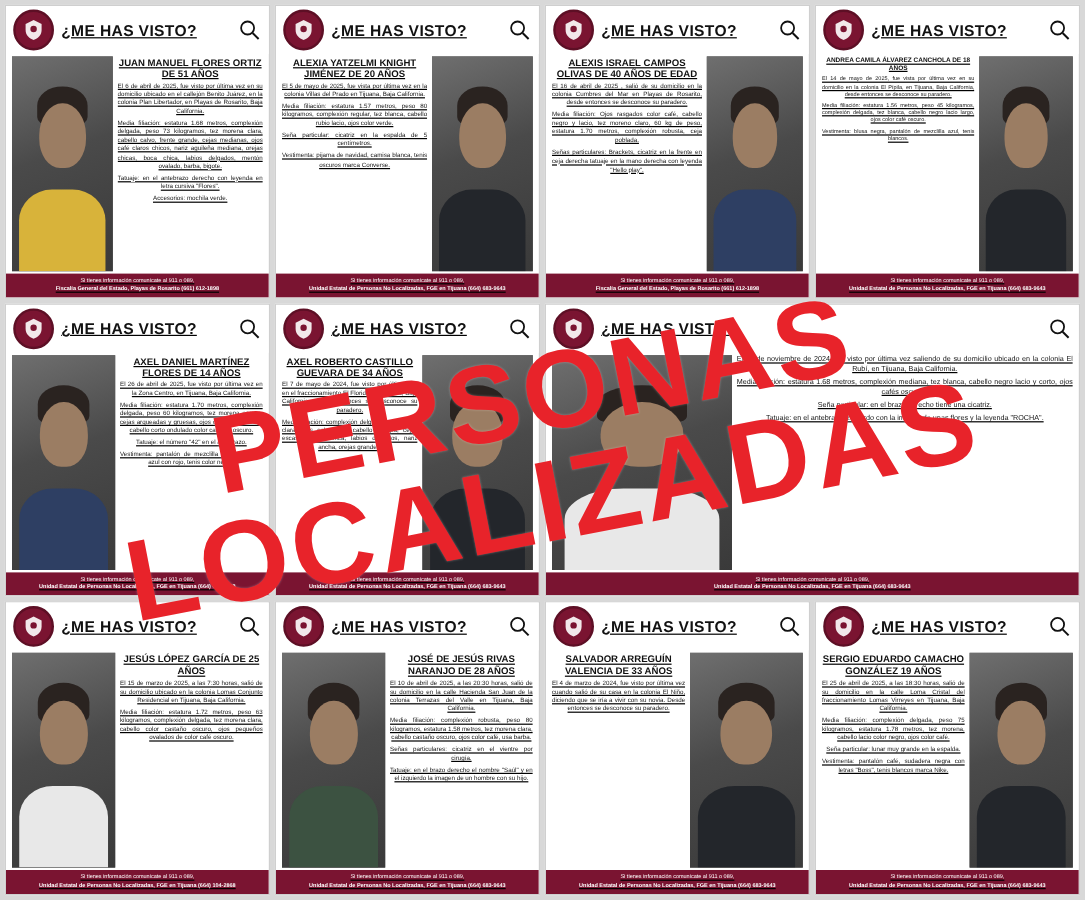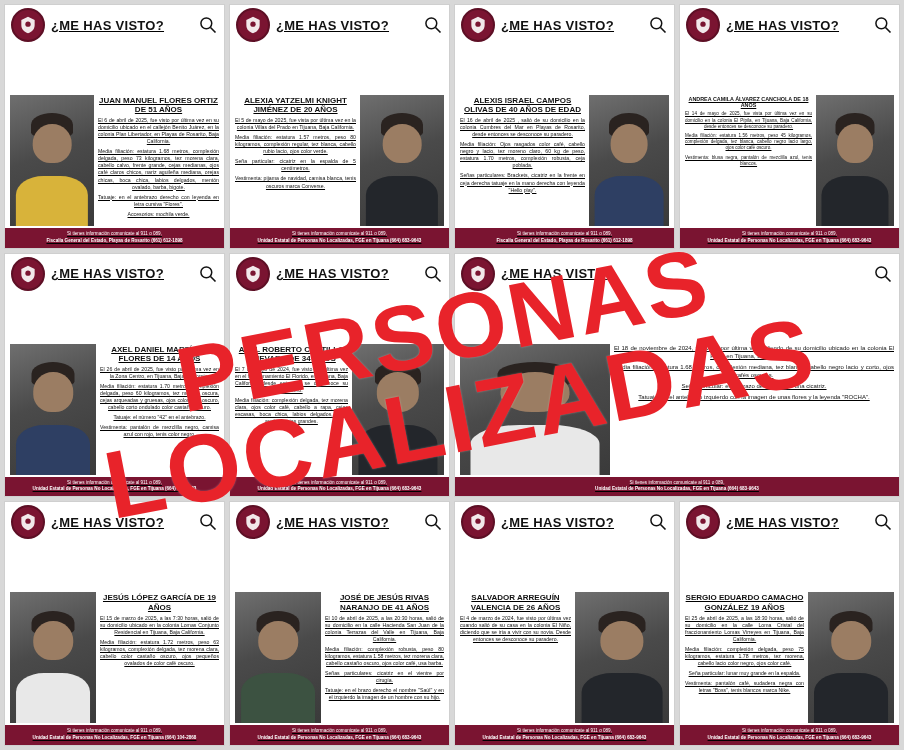--- a/index.html
+++ b/index.html
@@ -58,21 +58,20 @@
   .mag{
     width:20px;height:20px;flex:none;
   }
   .mag svg{width:20px;height:20px;}
   .p-body{
     flex:1;
     display:flex;
     gap:4px;
     padding:2px 5px 2px 5px;
     overflow:hidden;
-    margin-top:48px;
   }
   .p-body.rev{flex-direction:row-reverse;}
   .photo{
     flex:none;
     background:#5b5b5b;
     background-image:linear-gradient(160deg,#6f6f6f 0%,#4a4a4a 45%,#3a3a3a 100%);
     position:relative;
     overflow:hidden;
   }
   .photo .ph-head{
@@ -422,21 +421,21 @@
           </svg>
       </div>
     </div>
     <div class="p-body">
       <div class="photo white" style="width:86px">
         <div class="ph-hair"></div>
           <div class="ph-head"></div>
           <div class="ph-body"></div>
       </div>
       <div class="txt">
-        <div class="p-name">JESÚS LÓPEZ GARCÍA DE 19 AÑOS</div>
+        <div class="p-name">JESÚS LÓPEZ GARCÍA DE 25 AÑOS</div>
         <p class="p-para">El 15 de marzo de 2025, a las 7:30 horas, salió de su domicilio ubicado en la colonia Lomas Conjunto Residencial en Tijuana, Baja California.</p>
         <p class="p-para">Media filiación: estatura 1.72 metros, peso 63 kilogramos, complexión delgada, tez morena clara, cabello color castaño oscuro, ojos pequeños ovalados de color café oscuro.</p>
       </div>
     </div>
     <div class="p-foot">
       <div>Si tienes información comunicate al 911 o 089,</div>
       <div class="l2">Unidad Estatal de Personas No Localizadas, FGE en Tijuana (664) 104-2868</div>
     </div>
   </div>
 
@@ -456,21 +455,21 @@
           </svg>
       </div>
     </div>
     <div class="p-body">
       <div class="photo green" style="width:86px">
         <div class="ph-hair"></div>
           <div class="ph-head"></div>
           <div class="ph-body"></div>
       </div>
       <div class="txt">
-        <div class="p-name">JOSÉ DE JESÚS RIVAS NARANJO DE 41 AÑOS</div>
+        <div class="p-name">JOSÉ DE JESÚS RIVAS NARANJO DE 28 AÑOS</div>
         <p class="p-para">El 10 de abril de 2025, a las 20:30 horas, salió de su domicilio en la calle Hacienda San Juan de la colonia Terrazas del Valle en Tijuana, Baja California.</p>
         <p class="p-para">Media filiación: complexión robusta, peso 80 kilogramos, estatura 1.58 metros, tez morena clara, cabello castaño oscuro, ojos color café, usa barba.</p>
         <p class="p-para">Señas particulares: cicatriz en el vientre por cirugía.</p>
         <p class="p-para">Tatuaje: en el brazo derecho el nombre "Saúl" y en el izquierdo la imagen de un hombre con su hijo.</p>
       </div>
     </div>
     <div class="p-foot">
       <div>Si tienes información comunicate al 911 o 089,</div>
       <div class="l2">Unidad Estatal de Personas No Localizadas, FGE en Tijuana (664) 683-9643</div>
     </div>
@@ -492,21 +491,21 @@
           </svg>
       </div>
     </div>
     <div class="p-body rev">
       <div class="photo dark" style="width:94px">
         <div class="ph-hair"></div>
           <div class="ph-head"></div>
           <div class="ph-body"></div>
       </div>
       <div class="txt">
-        <div class="p-name">SALVADOR ARREGUÍN VALENCIA DE 26 AÑOS</div>
+        <div class="p-name">SALVADOR ARREGUÍN VALENCIA DE 33 AÑOS</div>
         <p class="p-para">El 4 de marzo de 2024, fue visto por última vez cuando salió de su casa en la colonia El Niño, diciendo que se iría a vivir con su novia. Desde entonces se desconoce su paradero.</p>
       </div>
     </div>
     <div class="p-foot">
       <div>Si tienes información comunicate al 911 o 089,</div>
       <div class="l2">Unidad Estatal de Personas No Localizadas, FGE en Tijuana (664) 683-9643</div>
     </div>
   </div>
 
   <div class="poster">

